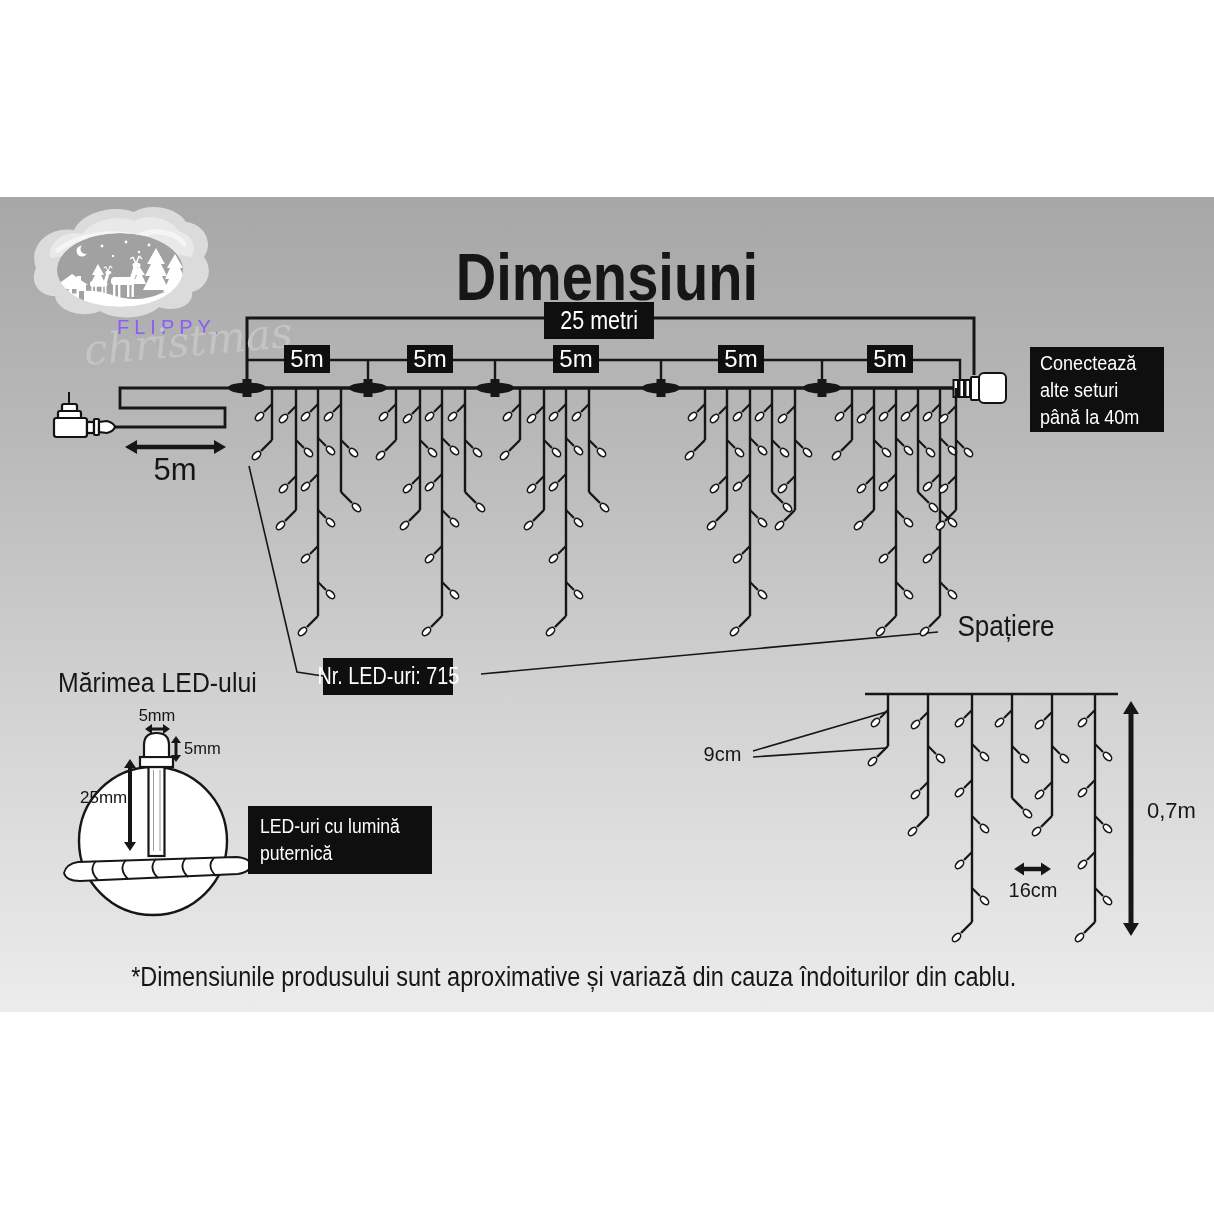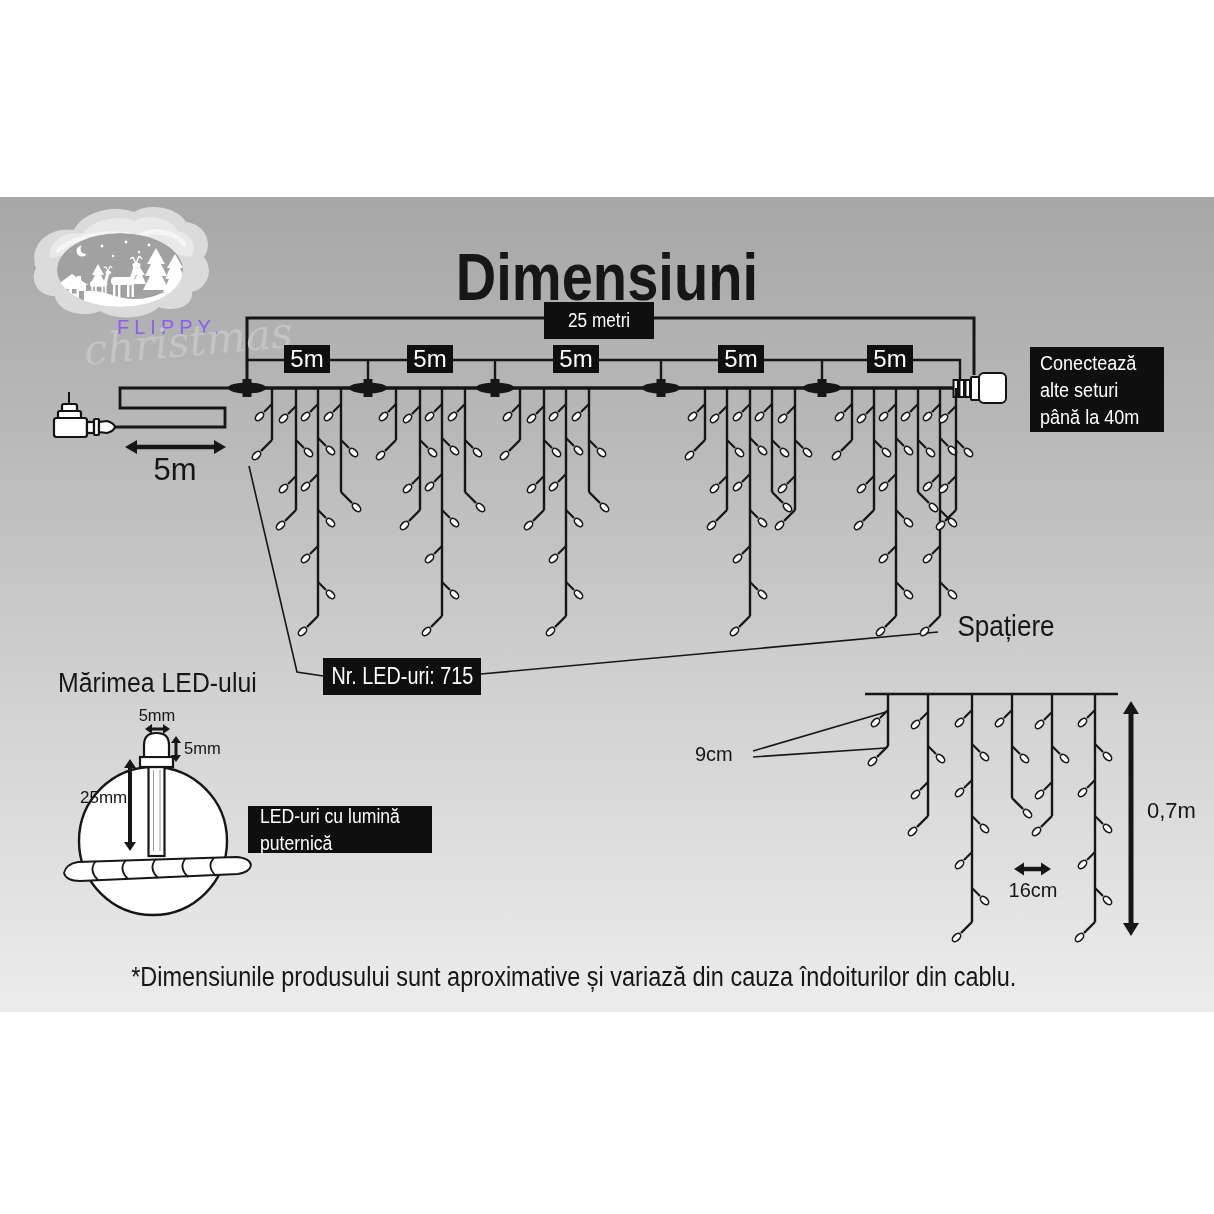--- a/index.html
+++ b/index.html
@@ -432,21 +432,21 @@
         <polygon points="1131,701 1123,714 1139,714" fill="#161616"></polygon>
         <polygon points="1131,936 1123,923 1139,923" fill="#161616"></polygon>
       </g>
   </svg>
 
   <div class="label" id="title" style="left:307px;top:241px;width:600px;font-size:66px;"><span class="cx" style="transform:scaleX(.85);">Dimensiuni</span></div>
 
   <div class="label" id="logo-flippy" style="left:117px;top:316px;font-size:20px;">FLIPPY.</div>
   <div class="label" id="logo-christmas" style="left:84px;top:327px;font-size:42px;">christmas</div>
 
-  <div class="blackbox" style="left:544px;top:302px;width:110px;height:37px;font-size:20px;">
+  <div class="blackbox" style="left:544px;top:302px;width:110px;height:37px;font-size:25px;">
     <span class="cx">25 metri</span>
     </div>
 
   <div class="blackbox" style="left:284px;top:345px;width:46px;height:28px;font-size:24px;">
       <span>5m</span>
     </div>
   <div class="blackbox" style="left:407px;top:345px;width:46px;height:28px;font-size:24px;">
       <span>5m</span>
     </div>
   <div class="blackbox" style="left:553px;top:345px;width:46px;height:28px;font-size:24px;">
@@ -458,40 +458,40 @@
   <div class="blackbox" style="left:867px;top:345px;width:46px;height:28px;font-size:24px;">
       <span>5m</span>
     </div>
 
   <div class="blackbox multi" style="left:1010px;top:347px;width:124px;height:85px;font-size:20.5px;line-height:27px;padding-left:10px;">
     <span class="cxl">Conectează</span>
     <span class="cxl">alte seturi</span>
     <span class="cxl">până la 40m</span>
   </div>
 
-  <div class="blackbox" style="left:323px;top:658px;width:158px;height:37px;font-size:23px;">
+  <div class="blackbox" style="left:323px;top:658px;width:130px;height:37px;font-size:23px;">
     <span class="cx">Nr. LED-uri: 715</span>
     </div>
 
   <div class="label" style="left:125px;top:453px;width:100px;font-size:31px;text-align:center;">5m</div>
 
   <div class="label" style="left:46px;top:668px;width:240px;font-size:27px;text-align:center;">
     <span class="cxl" style="transform:scaleX(.92);">Mărimea LED-ului</span></div>
 
   <div class="label" style="left:137px;top:706px;width:40px;font-size:16.5px;text-align:center;">5mm</div>
   <div class="label" style="left:184px;top:739px;width:44px;font-size:16.5px;">5mm</div>
   <div class="label" style="left:80px;top:788px;width:46px;font-size:17px;text-align:right;">25mm</div>
 
-  <div class="blackbox multi" style="left:228px;top:806px;width:172px;height:47px;font-size:20px;line-height:27px;padding-left:12px;">
+  <div class="blackbox multi" style="left:228px;top:806px;width:172px;height:68px;font-size:20px;line-height:27px;padding-left:12px;">
     <span class="cxl">LED-uri cu lumină</span>
     <span class="cxl">puternică</span>
   </div>
 
   <div class="label" style="left:946px;top:610px;width:120px;font-size:29px;text-align:center;">
     <span class="cx" style="transform:scaleX(.9);">Spațiere</span></div>
 
-  <div class="label" style="left:695px;top:743px;width:55px;font-size:20px;text-align:left;">9cm</div>
+  <div class="label" style="left:695px;top:743px;width:55px;font-size:20px;text-align:center;">9cm</div>
   <div class="label" style="left:1003px;top:879px;width:60px;font-size:20px;text-align:center;">16cm</div>
   <div class="label" style="left:1147px;top:799px;width:70px;font-size:22px;">0,7m</div>
 
   <div class="label" id="footnote" style="top:962px;font-size:27px;">
     <span class="cx" style="transform:scaleX(.87);">*Dimensiunile produsului sunt aproximative și variază din cauza îndoiturilor din cablu.</span></div>
 </div>
 
 </body></html>

